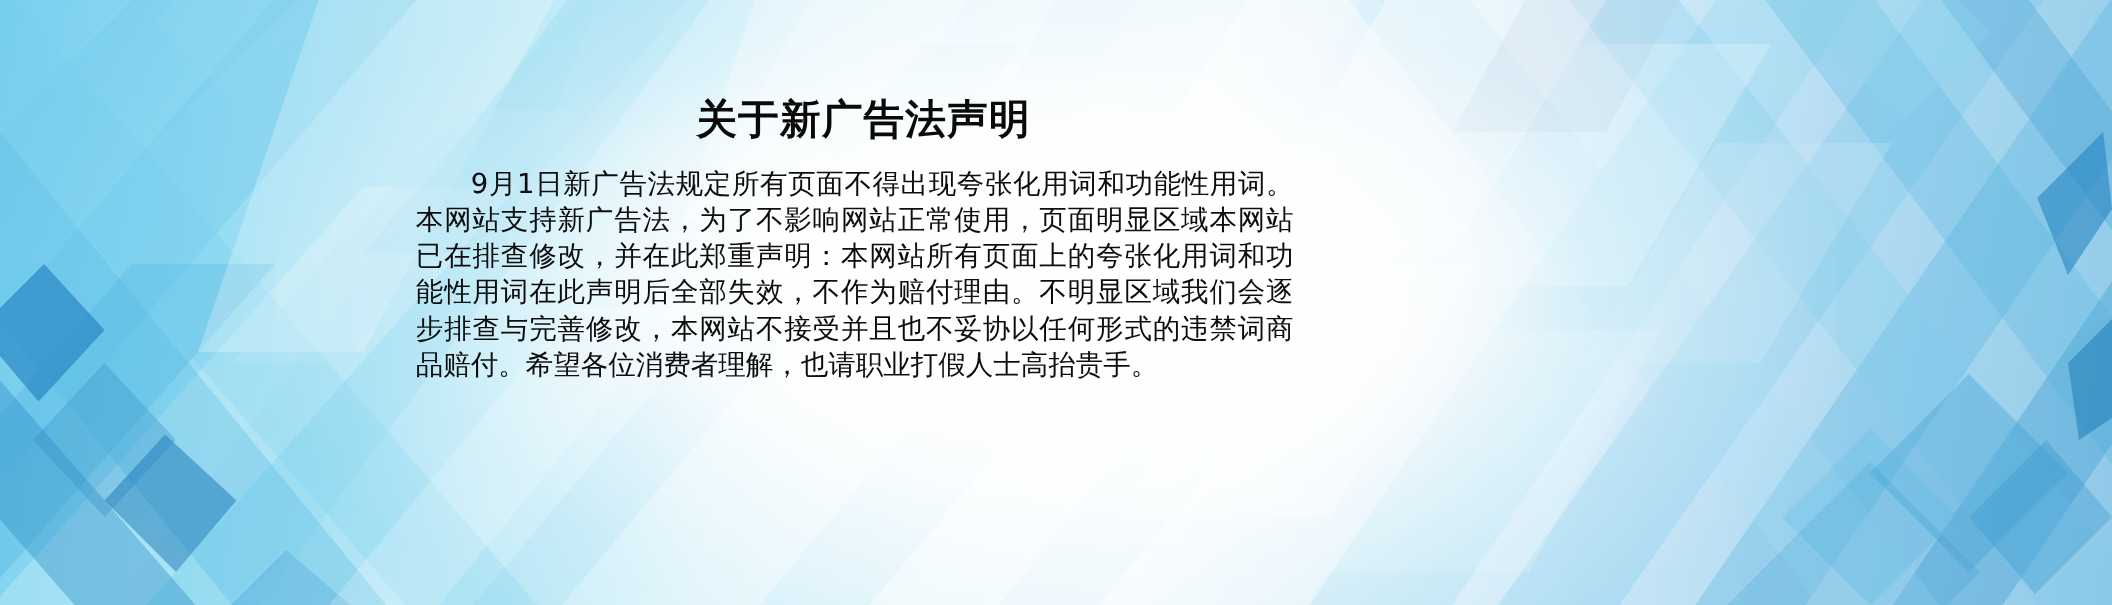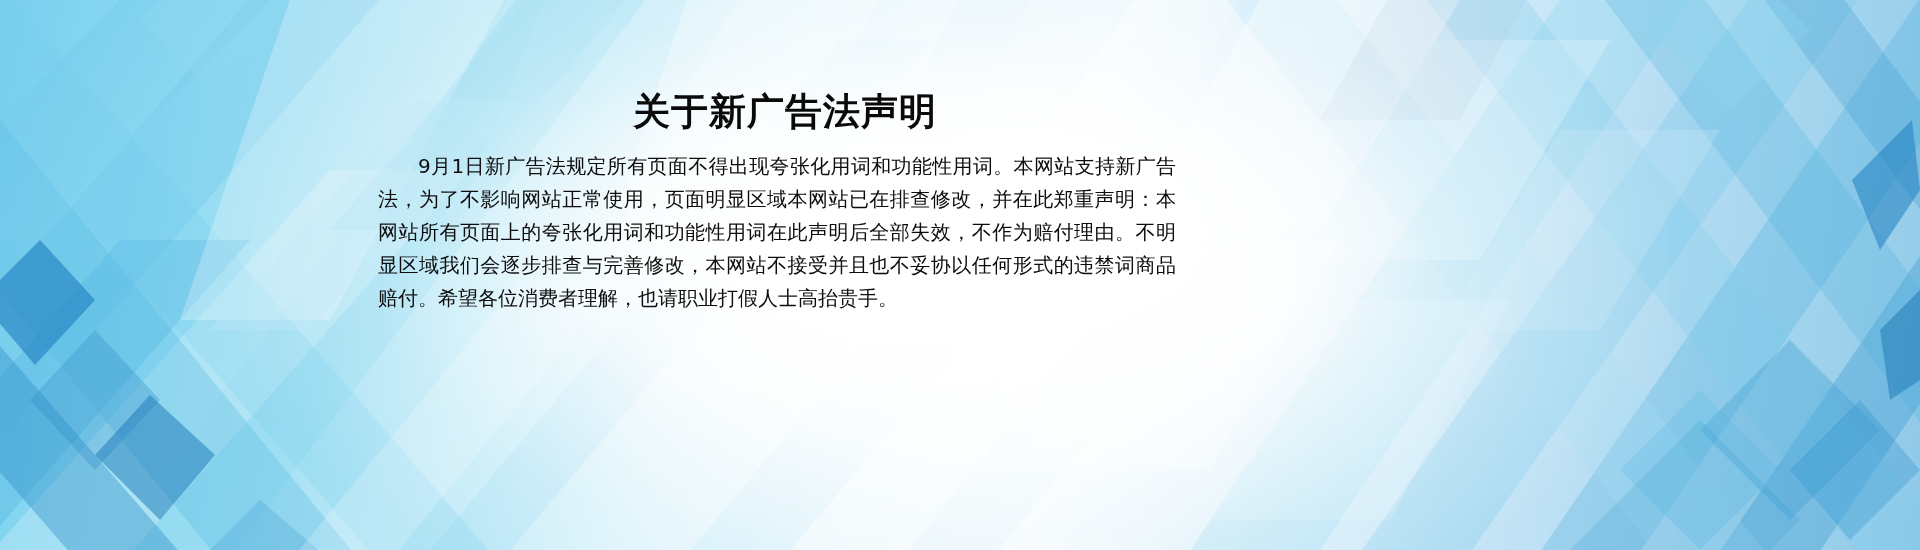--- a/index.html
+++ b/index.html
@@ -80,28 +80,29 @@
     left: 0;
     top: 88px;
     width: 1570px;
     text-align: center;
     font-size: 37px;
     font-weight: 700;
     color: #0a0a0a;
     letter-spacing: 1px;
     line-height: 48px;
     white-space: nowrap;
+    font-family: Liberation Mono, monospace;
   }
   .body-block {
     position: absolute;
     left: 378px;
     top: 150px;
     width: 798px;
     color: #0d0d0d;
-    font-size: 20px;
+    font-size: 25px;
     line-height: 33px;
   }
   .para {
     margin: 0;
     text-align: justify;
     text-justify: inter-ideograph;
   }
   .para.indent {
     text-indent: 2em;
   }

